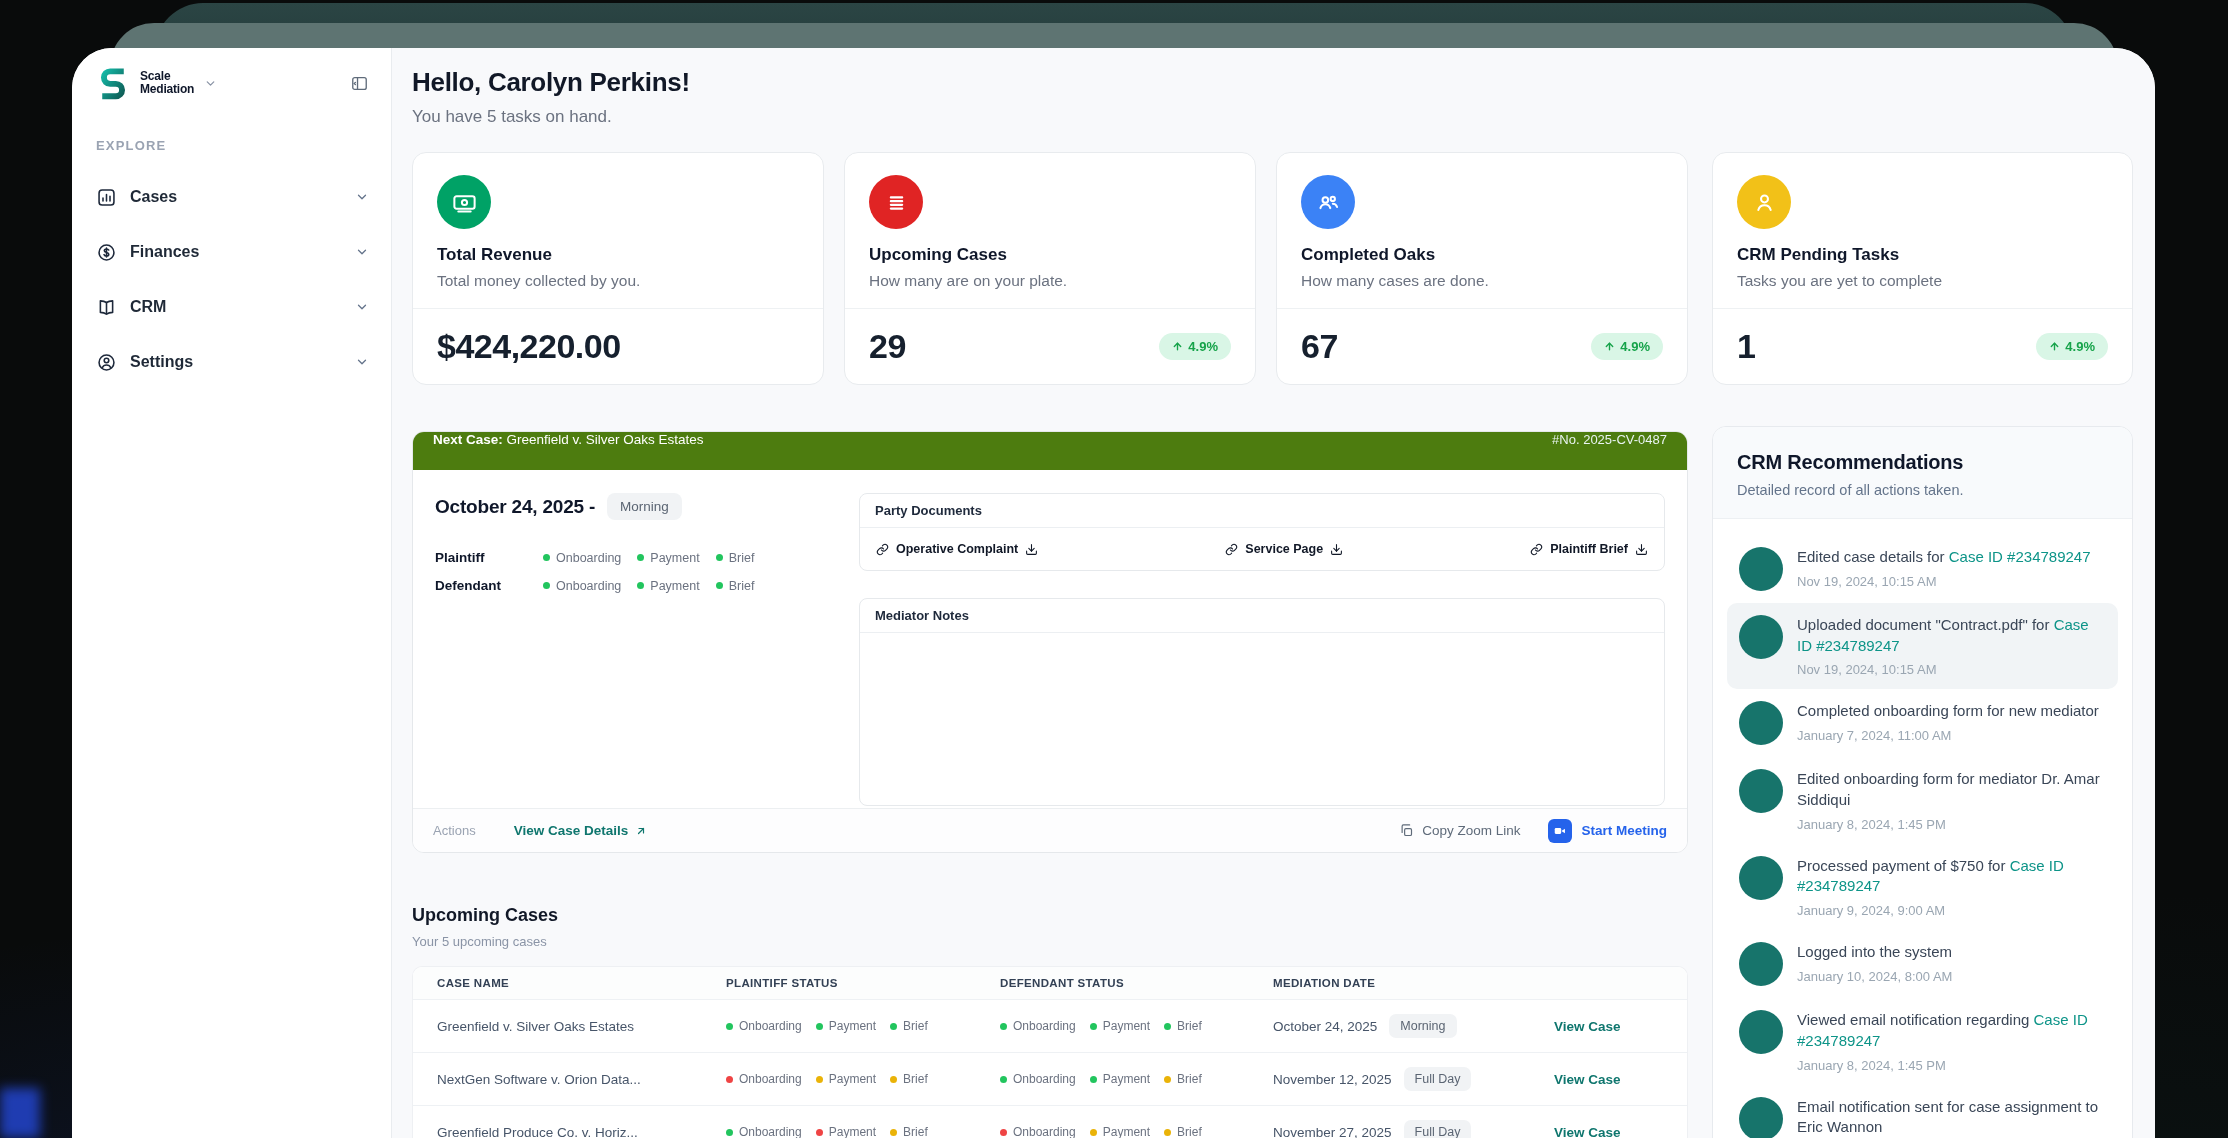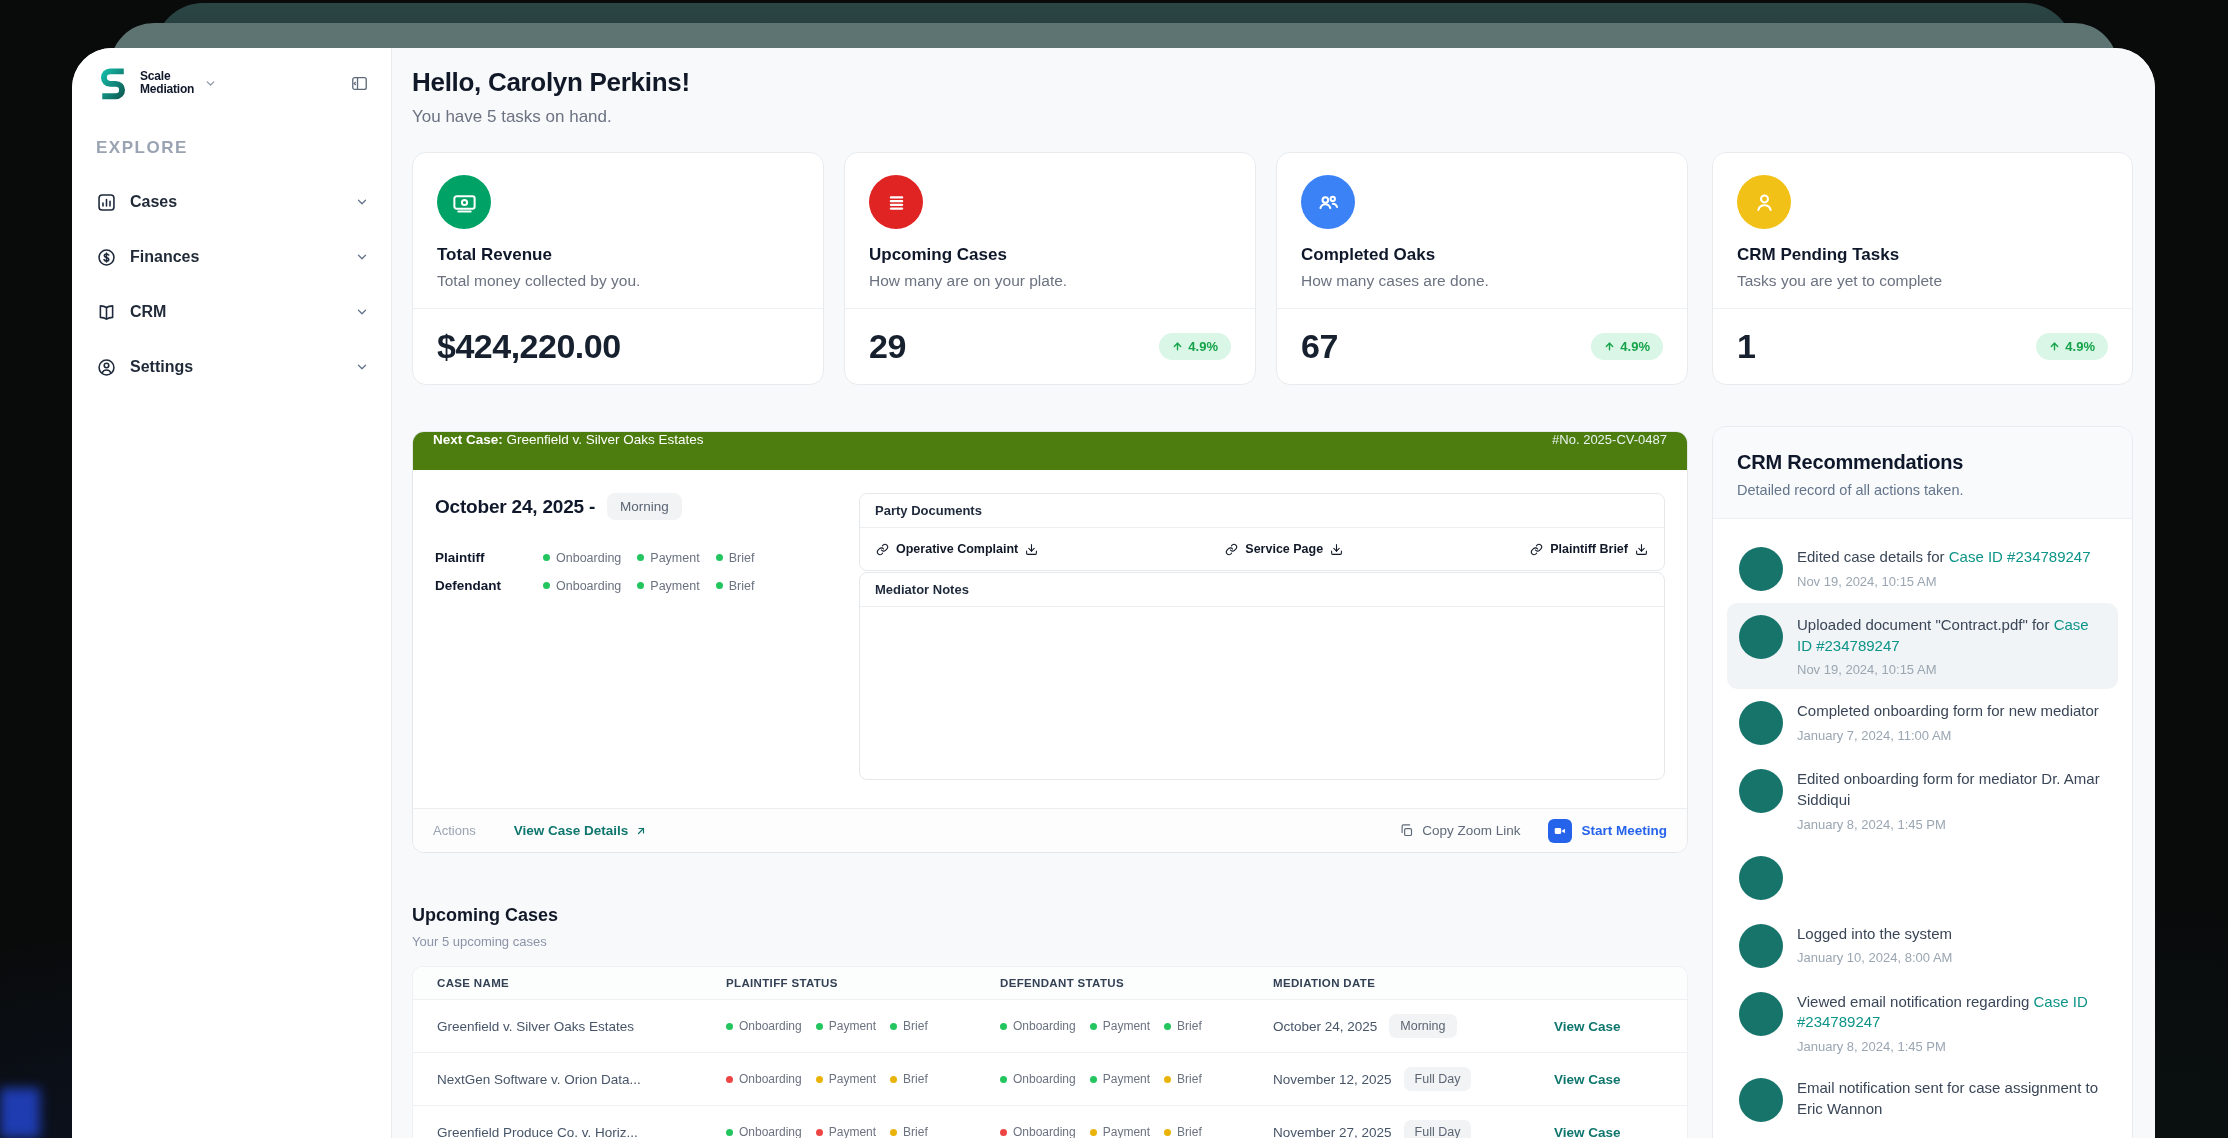--- a/index.html
+++ b/index.html
@@ -21,21 +21,21 @@
   .window { position:absolute; left:72px; top:48px; width:2083px; height:1200px;
     background:#fff; border-radius:40px 40px 0 0; display:flex; overflow:hidden; }
 
   
   .sidebar { width:320px; flex:0 0 320px; background:#fff; border-right:1px solid #e9ecef; padding:16px 22px 0 24px; }
   .logo-row { display:flex; align-items:center; padding-top:2px; }
   .logo-mark { flex:0 0 auto; }
   .logo-text { margin-left:10px; font-size:12px; font-weight:800; color:#0f172a; line-height:1.12; letter-spacing:-.2px; }
   .logo-chevron { margin-left:10px; color:#8a94a6; display:flex; }
   .collapse-btn { margin-left:auto; color:#5f6b7a; display:flex; cursor:pointer; }
-  .explore { margin-top:38px; font-size:17px; font-weight:700; letter-spacing:.09em; color:#9aa3b2; }
+  .explore { margin-top:38px; font-size:13px; font-weight:700; letter-spacing:.09em; color:#9aa3b2; }
   .nav { margin-top:22px; }
   .nav-item { display:flex; align-items:center; height:44px; margin-bottom:11px; color:#1e293b; cursor:pointer; border-radius:8px; }
   .nav-item .nav-icon { display:flex; color:#1e293b; }
   .nav-item .nav-label { margin-left:13px; font-size:16px; font-weight:600; color:#1f2937; }
   .nav-item .nav-chevron { margin-left:auto; color:#64748b; display:flex; }
 
   
   .main { flex:1; background:#f8f9fb; padding:19px 22px 0 20px; overflow:hidden; }
   .greeting-title { font-size:26px; font-weight:800; color:#111827; letter-spacing:-.3px; }
   .greeting-sub { margin-top:9px; font-size:17px; color:#6b7280; }
@@ -64,21 +64,21 @@
   .nc-left { flex:0 0 400px; }
   .nc-date-row { display:flex; align-items:center; gap:12px; }
   .nc-date { font-size:19px; font-weight:800; color:#0f172a; letter-spacing:-.2px; }
   .pill { background:#f1f3f5; color:#5b6573; border-radius:8px; padding:6px 13px; font-size:13.5px; font-weight:500; }
   .nc-party-row { display:flex; align-items:center; margin-top:30px; }
   .nc-party-row .party-name { width:108px; font-size:13.5px; font-weight:700; color:#0f172a; }
   .status-group { display:flex; align-items:center; gap:16px; }
   .status { display:flex; align-items:center; gap:6px; font-size:12.5px; color:#6b7280; }
   .dot { width:7px; height:7px; border-radius:50%; flex:0 0 auto; }
   .c-green { background:#22c55e; } .c-red { background:#ef4444; } .c-yellow { background:#eab308; }
-  .nc-right { flex:1; display:flex; flex-direction:column; gap:1px; }
+  .nc-right { flex:1; display:flex; flex-direction:column; gap:27px; }
   .box { border:1px solid #e6e9ec; border-radius:8px; background:#fff; }
   .box-head { padding:9px 15px; font-size:13px; font-weight:700; color:#1e293b; border-bottom:1px solid #eceff2; }
   .docs-row { display:flex; align-items:center; justify-content:space-between; padding:14px 16px; }
   .doc-link { display:flex; align-items:center; gap:7px; font-size:12.5px; font-weight:700; color:#111827; cursor:pointer; }
   .doc-link .lnk { color:#111827; display:flex; }
   .notes-body { height:172px; }
   .nc-footer { border-top:1px solid #eceff1; height:44px; display:flex; align-items:center; padding:0 20px; background:#fdfdfe; }
   .actions-label { font-size:13px; color:#9aa3b2; }
   .view-details { margin-left:38px; display:flex; align-items:center; gap:7px; font-size:13.5px; font-weight:700; color:#0f766e; cursor:pointer; }
   .copy-link { margin-left:auto; display:flex; align-items:center; gap:8px; font-size:13.5px; color:#5f6b7a; cursor:pointer; }
@@ -621,20 +621,24 @@
             <div class="crm-item hl-false">
               <span class="crm-avatar"></span>
               <span>
                 <div class="crm-text"><span>Edited onboarding form for mediator Dr. Amar Siddiqui</span><span class="crm-link"></span></div>
                 <div class="crm-time">January 8, 2024, 1:45 PM</div>
               </span>
             </div>
 
             <div class="crm-item hl-false">
               <span class="crm-avatar"></span>
+              <span>
+                <div class="crm-text"><span>Processed payment of $750 for </span><span class="crm-link">Case ID #234789247</span></div>
+                <div class="crm-time">January 9, 2024, 9:00 AM</div>
+              </span>
             </div>
 
             <div class="crm-item hl-false">
               <span class="crm-avatar"></span>
               <span>
                 <div class="crm-text"><span>Logged into the system</span><span class="crm-link"></span></div>
                 <div class="crm-time">January 10, 2024, 8:00 AM</div>
               </span>
             </div>
 

